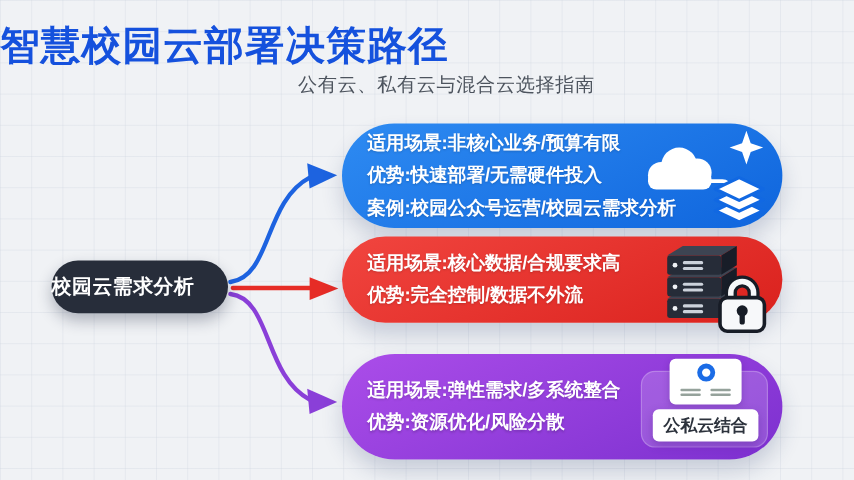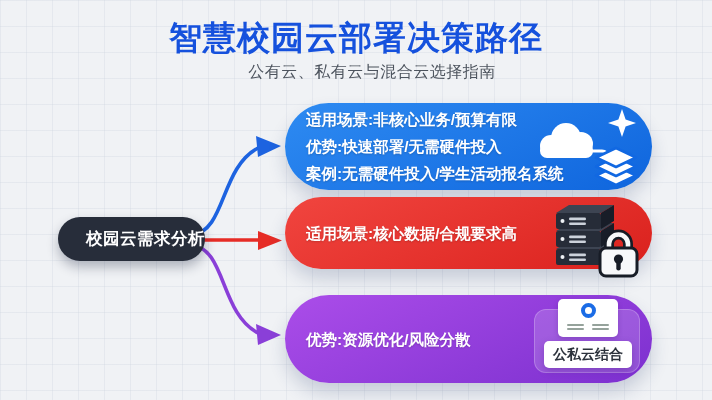--- a/index.html
+++ b/index.html
@@ -12,34 +12,33 @@
     width:712px;height:400px;
     overflow:hidden;
     background-color:#f0f2f5;
     background-image:
       linear-gradient(90deg, rgba(210,216,226,.38) 1px, transparent 1px),
       linear-gradient(rgba(210,216,226,.38) 1px, transparent 1px);
     background-size:26px 26px;
   }
   .title{
     position:absolute;left:0;top:16px;width:712px;
-    text-align:center;
     font-size:33px;line-height:44px;font-weight:900;
     letter-spacing:1px;
   }
   .subtitle{
     position:absolute;left:16px;top:61px;width:712px;
     text-align:center;
     font-size:16px;line-height:22px;font-weight:500;
     letter-spacing:.5px;
   }
   .root-node{
-    position:absolute;left:58px;top:217px;
+    position:absolute;left:43px;top:217px;
     width:147px;height:44px;border-radius:22px;
-    display:flex;align-items:center;justify-content:flex-end;
+    display:flex;align-items:center;justify-content:flex-start;
     box-shadow:0 6px 12px rgba(20,30,55,.30);
   }
   .root-node span{
     color:#fff;font-size:16.5px;font-weight:700;letter-spacing:.5px;
   }
   svg.links{position:absolute;left:0;top:0;pointer-events:none;}
   .link{fill:none;stroke-width:3.6;stroke-linecap:round;}
   .card{
     position:absolute;left:285px;width:367px;
     border-radius:44px;
@@ -112,21 +111,21 @@
   </svg>
 
   <div class="root-node" style="background: rgb(39, 45, 58);">
     <span>校园云需求分析</span>
   </div>
 
   <div class="card card-blue" style="--c1: #2e8bf2; --c2: #0f65dd;">
     <div class="card-lines">
       <div class="card-line">适用场景:非核心业务/预算有限</div>
       <div class="card-line">优势:快速部署/无需硬件投入</div>
-      <div class="card-line">案例:无需硬件投入/学生活动报名系统</div>
+      <div class="card-line">案例:校园公众号运营/校园云需求分析</div>
     </div>
     <div class="card-icon">
       <svg width="112" height="80" viewBox="0 0 112 80">
         <g fill="#ffffff">
           <circle cx="34" cy="31" r="15"></circle>
           <circle cx="19" cy="39" r="11"></circle>
           <circle cx="49" cy="37" r="12"></circle>
           <rect x="8" y="36" width="53" height="15" rx="7"></rect>
         </g>
         <path fill="#ffffff" d="M90 2 L93.6 12.4 L104 16 L93.6 19.6 L90 30 L86.4 19.6 L76 16 L86.4 12.4 Z"></path>
@@ -136,20 +135,21 @@
           <path d="M84 50 l20 9.5 -20 9.5 -20 -9.5 Z" fill="#ffffff" stroke="#1168e2"></path>
           <path d="M84 41 l20 9.5 -20 9.5 -20 -9.5 Z" fill="#ffffff" stroke="#1168e2"></path>
         </g>
       </svg>
     </div>
   </div>
 
   <div class="card card-red" style="--c1: #f1453f; --c2: #da211d;">
     <div class="card-lines">
       <div class="card-line">适用场景:核心数据/合规要求高</div>
+      <div class="card-line">优势:完全控制/数据不外流</div>
     </div>
     <div class="card-icon">
       <svg width="112" height="80" viewBox="0 0 112 80">
         <g>
 
           <path d="M24 50 L37 42 L82 42 L69 50 Z" fill="#3d4452"></path>
           <path d="M69 50 L82 42 L82 58 L69 66 Z" fill="#181d28"></path>
           <rect x="24" y="50" width="45" height="16" rx="2" fill="#262c38"></rect>
           <circle cx="30.5" cy="58" r="2" fill="#eef1f5"></circle>
           <rect x="37" y="54.6" width="17" height="2.6" rx="1.3" fill="#ccd2db"></rect>
@@ -175,20 +175,21 @@
           <rect x="0" y="15" width="37" height="28" rx="6" fill="#f7f8fa" stroke="#171c26" stroke-width="3"></rect>
           <circle cx="18.5" cy="26" r="4.6" fill="#171c26"></circle>
           <rect x="16.3" y="28" width="4.4" height="9.5" rx="2.2" fill="#171c26"></rect>
         </g>
       </svg>
     </div>
   </div>
 
   <div class="card card-purple" style="--c1: #ab4de9; --c2: #7c30cf;">
     <div class="card-lines">
+      <div class="card-line">适用场景:弹性需求/多系统整合</div>
       <div class="card-line">优势:资源优化/风险分散</div>
     </div>
     <div class="card-icon">
       <div class="hyb-box"></div>
       <div class="hyb-card">
         <div class="hyb-donut"></div>
         <div class="hyb-lines">
           <div class="hyb-line-pair">
             <div class="bar"></div>
               <div class="bar"></div>

